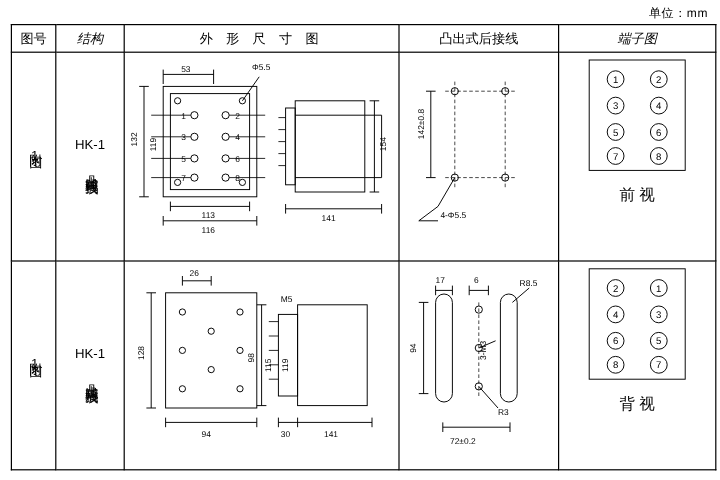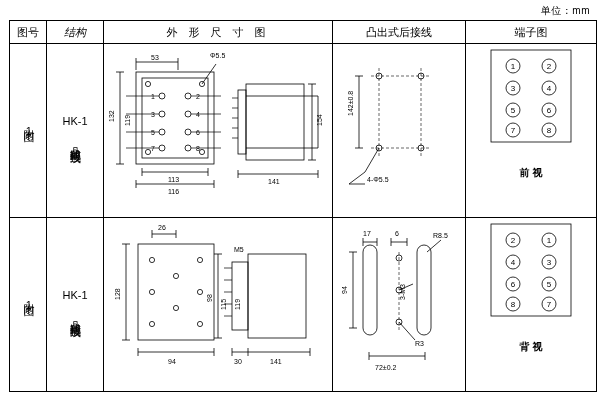--- a/index.html
+++ b/index.html
@@ -26,42 +26,42 @@
     text-align:center;
     vertical-align:middle;
     font-size:11px;
     padding:0;
   }
   thead th{height:22px;font-weight:normal;}
   .col-a{width:36px;}
   .col-b{width:56px;font-style:italic;}
   .col-c{width:228px;margin-top:31px;}
   .col-d{width:132px;}
-  .col-e{width:130px;}
+  .col-e{width:130px;font-style:italic;}
   .hd-wide{letter-spacing:4px;}
   .vtext{
     writing-mode:vertical-rl;
     text-orientation:upright;
     line-height:1.25;
     letter-spacing:2px;
     font-size:11px;
     display:inline-block;
   }
   .structcell{font-size:11px;line-height:1.3;}
   .struct-model{display:block;margin-bottom:4px;}
   .struct-desc{
     writing-mode:vertical-rl;
     text-orientation:upright;
     letter-spacing:1px;
     display:inline-block;
     line-height:1.2;
   }
   .drawcell{position:relative;height:100%;}
   .svgwrap{display:block;margin:0 auto;}
-  .caption{font-size:10px;margin-top:14px;font-weight:bold;}
+  .caption{font-size:13px;margin-top:2px;}
   text{font-family:"Liberation Sans", sans-serif;}
 </style>
 </head>
 <body>
 
 <div class="page">
 
   <div class="unit">单位：mm</div>
 
   <table class="main">

